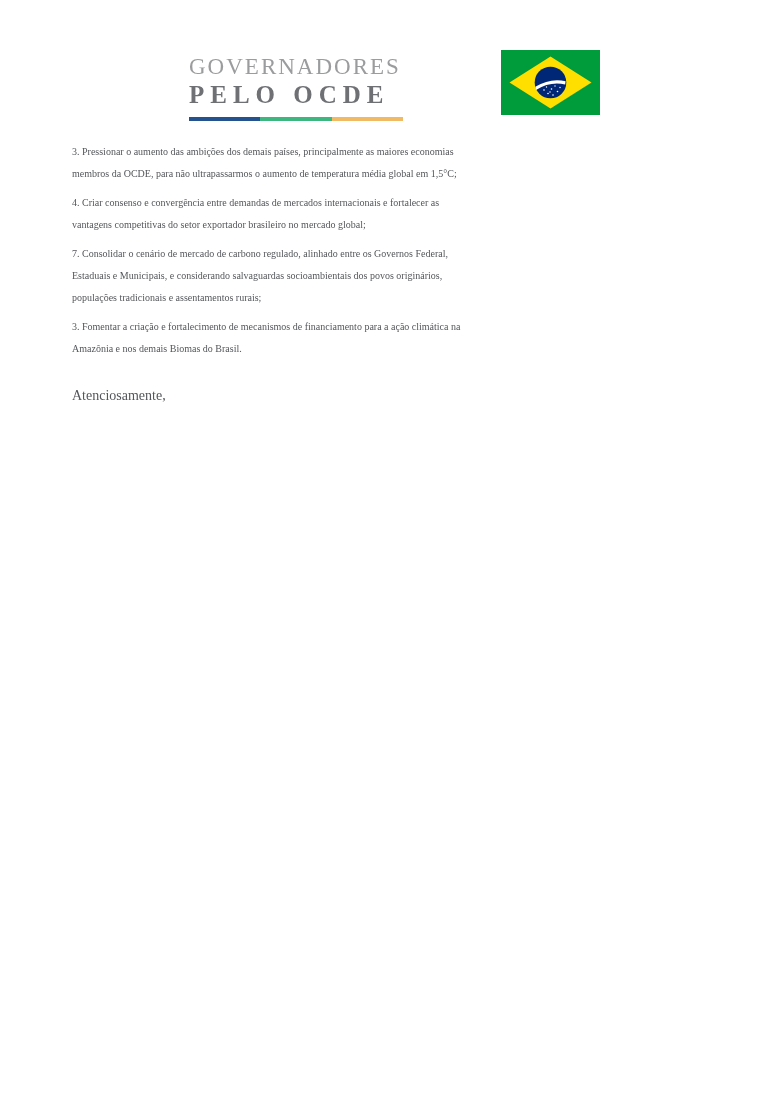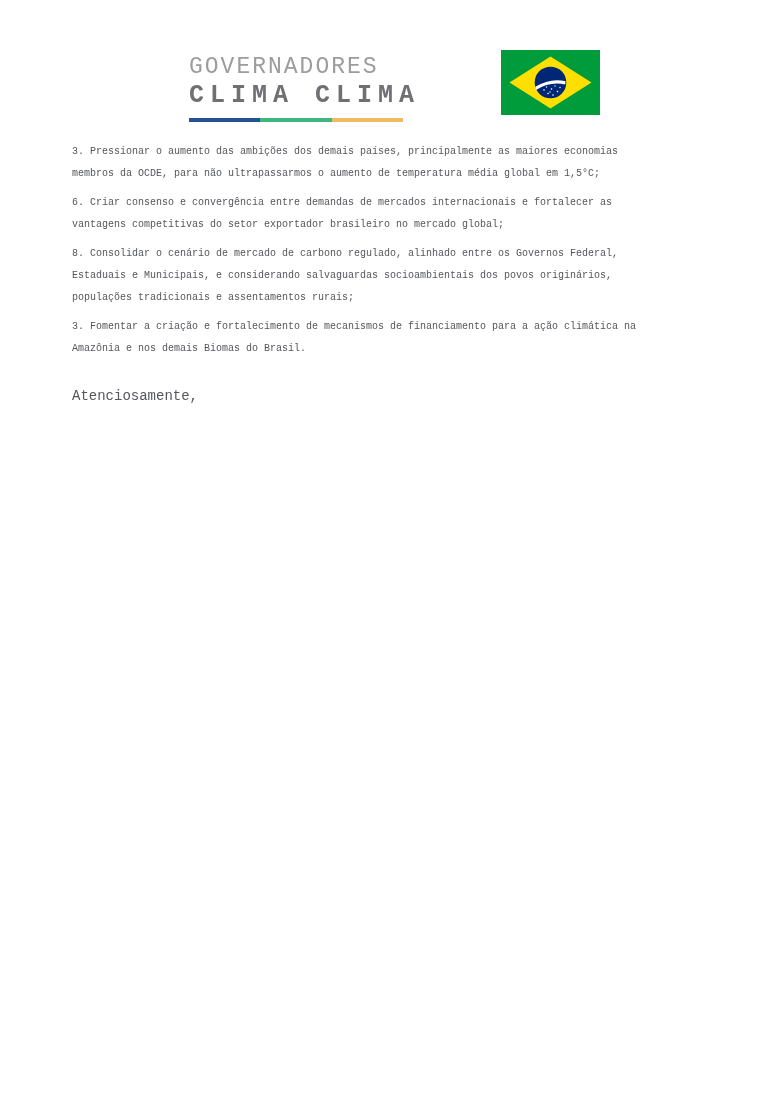--- a/index.html
+++ b/index.html
@@ -2,21 +2,21 @@
 <html lang="pt"><head>
 <meta charset="utf-8">
 <style>
   * { box-sizing: border-box; }
   html, body { margin: 0; padding: 0; background: #ffffff; }
   .page {
     position: relative;
     width: 774px;
     height: 1095px;
     background: #ffffff;
-    font-family: Liberation Mono, monospace;
+    font-family: Liberation Serif, serif;
     overflow: hidden;
   }
   
   .header { position: relative; height: 141px; }
   .logo { position: absolute; left: 189px; top: 54px; width: 216px; }
   .logo-line1 {
     font-size: 23px;
     letter-spacing: 2px;
     color: #9b9c9e;
     white-space: nowrap;
@@ -64,21 +64,21 @@
 </style>
 </head>
 <body>
 
 <div class="page">
 
   <header class="header">
 
     <div class="logo">
       <div class="logo-line1">GOVERNADORES</div>
-      <div class="logo-line2">CLIMA CLIMA</div>
+      <div class="logo-line2">PELO OCDE</div>
       <div class="logo-bar">
         <span class="seg seg-blue"></span>
         <span class="seg seg-green"></span>
         <span class="seg seg-orange"></span>
       </div>
     </div>
 
     <div class="flag">
       <svg viewBox="0 0 99 65" xmlns="http://www.w3.org/2000/svg" aria-hidden="true">
         <rect x="0" y="0" width="99" height="65" fill="#009b3a"></rect>
@@ -98,23 +98,23 @@
         </g>
       </svg>
     </div>
 
   </header>
 
   <main class="content">
 
     <p class="para">3. Pressionar o aumento das ambições dos demais países, principalmente as maiores economias
 membros da OCDE, para não ultrapassarmos o aumento de temperatura média global em 1,5°C;</p>
-    <p class="para">6. Criar consenso e convergência entre demandas de mercados internacionais e fortalecer as
+    <p class="para">4. Criar consenso e convergência entre demandas de mercados internacionais e fortalecer as
 vantagens competitivas do setor exportador brasileiro no mercado global;</p>
-    <p class="para">8. Consolidar o cenário de mercado de carbono regulado, alinhado entre os Governos Federal,
+    <p class="para">7. Consolidar o cenário de mercado de carbono regulado, alinhado entre os Governos Federal,
 Estaduais e Municipais, e considerando salvaguardas socioambientais dos povos originários,
 populações tradicionais e assentamentos rurais;</p>
     <p class="para">3. Fomentar a criação e fortalecimento de mecanismos de financiamento para a ação climática na
 Amazônia e nos demais Biomas do Brasil.</p>
 
     <p class="closing">Atenciosamente,</p>
 
 
   </main>
 

